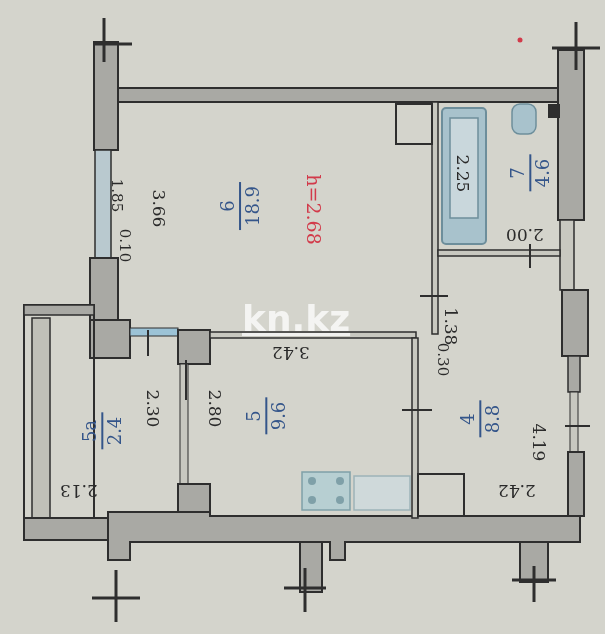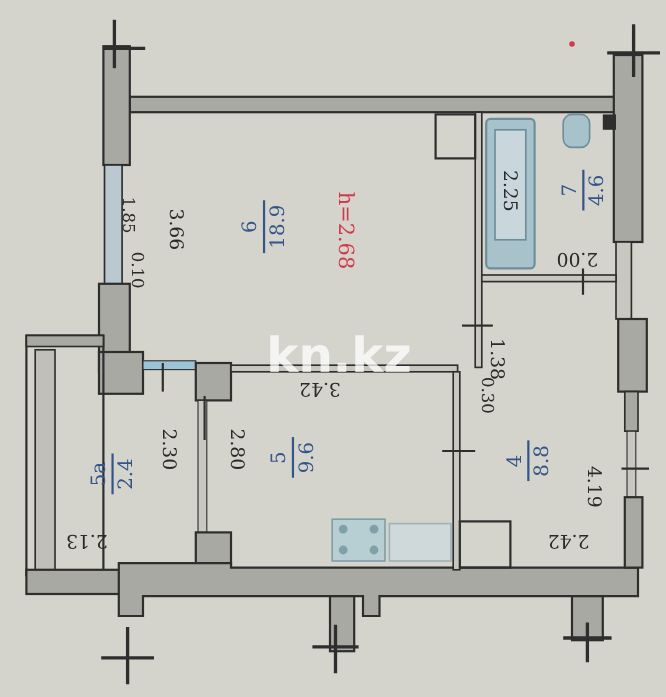--- a/index.html
+++ b/index.html
@@ -6,21 +6,21 @@
   body{width:605px;height:634px;background:#cfcfc7;overflow:hidden;position:relative;font-family:"DejaVu Serif",serif;}
   .plan{position:absolute;left:0;top:0;width:605px;height:634px;background:#d4d4cc;}
   svg{position:absolute;left:0;top:0;}
   .lbl{position:absolute;white-space:nowrap;color:#2a2a2a;font-size:17px;line-height:1;}
   .rot90{transform:rotate(90deg);transform-origin:center center;}
   .rot180{transform:rotate(180deg);transform-origin:center center;}
   .room{position:absolute;display:flex;flex-direction:column;align-items:center;color:#34558a;font-size:18px;transform:rotate(-90deg);transform-origin:center center;}
   .room .num{padding:0 4px 1px;}
   .room .area{border-top:2px solid #34558a;padding:1px 4px 0;}
   .height{color:#d23a4a;font-size:19px;}
-  .wm{position:absolute;color:rgba(255,255,255,0.75);font-family:"DejaVu Sans",sans-serif;font-size:44px;font-weight:bold;}
+  .wm{position:absolute;color:rgba(255,255,255,0.75);font-family:"DejaVu Sans",sans-serif;font-size:36px;font-weight:bold;text-decoration:underline;}
 </style>
 </head>
 <body>
 
 <div class="plan">
   <svg width="605" height="634" viewBox="0 0 605 634">
 
     <rect x="118" y="88" width="442" height="14" fill="#a9a9a4" stroke="#2e2e2e" stroke-width="2"></rect>
 
     <rect x="94" y="42" width="24" height="108" fill="#a9a9a4" stroke="#2e2e2e" stroke-width="2"></rect>

